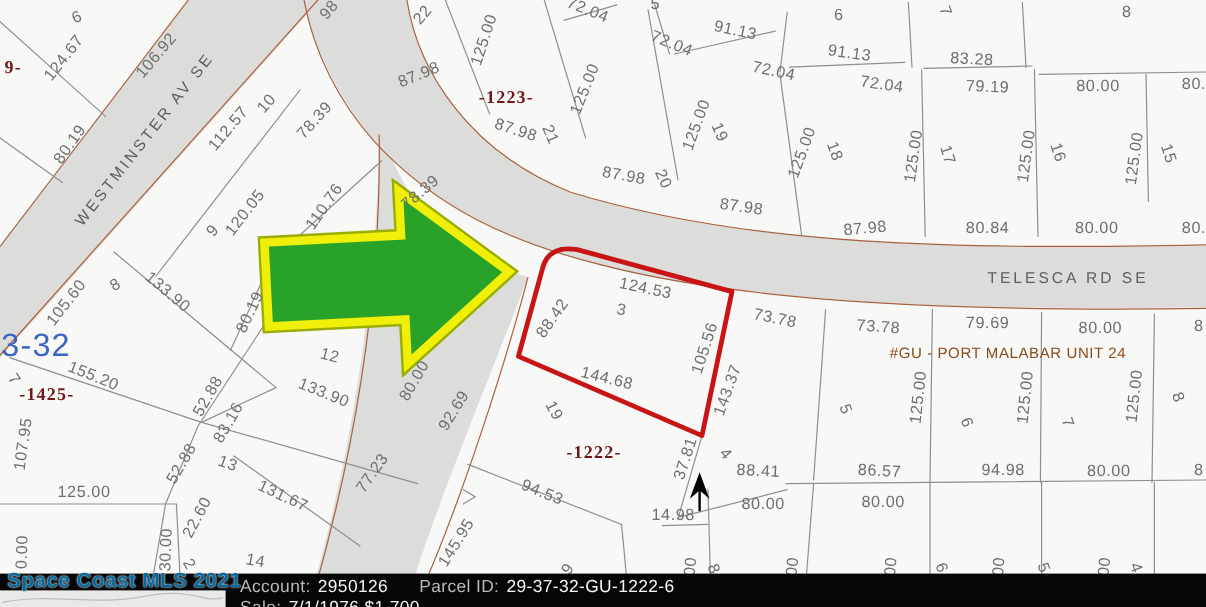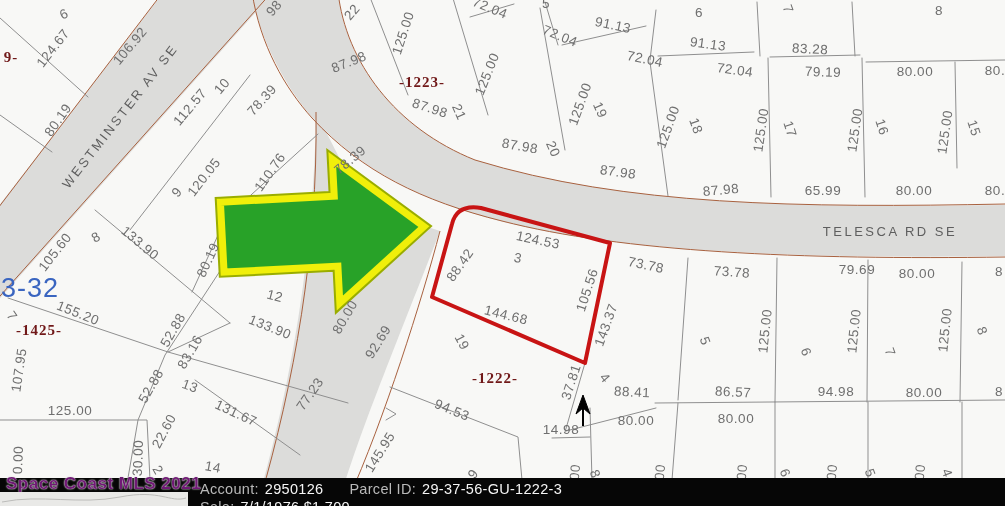--- a/index.html
+++ b/index.html
@@ -13,21 +13,21 @@
   .lbl.street{color:#5e5e5e;font-size:13px;letter-spacing:2.5px;}
   .lbl.block{color:#701818;font-weight:bold;font-family:"Liberation Serif",serif;
              font-size:15px;letter-spacing:1px;}
   .lbl.blue{color:#3a65c0;font-size:27px;letter-spacing:1px;}
   .lbl.unit{color:#8a4a1a;font-size:12.5px;letter-spacing:.5px;}
   #footer-bar{position:absolute;left:0;top:478px;width:1005px;height:28px;
               background:#060606;}
   #footer-notch{position:absolute;left:0;top:492px;width:188px;height:14px;
                 background:#e9e9e7;overflow:hidden;}
   #watermark{position:absolute;left:6px;top:474px;font-size:17px;font-weight:bold;
-             color:#701a75;text-shadow:0 0 2px #d8d8d8, 0 0 1px #eeeeee;
+             color:#0369a1;text-shadow:0 0 2px #d8d8d8, 0 0 1px #eeeeee;
              letter-spacing:.5px;z-index:6;}
   .bar-row{position:absolute;color:#ffffff;font-size:14.5px;letter-spacing:.3px;z-index:5;}
   #bar-row1{left:200px;top:481px;}
   #bar-row2{left:200px;top:499px;}
   .bar-label{color:#b9b9b9;margin-right:6px;}
   .bar-value{color:#f5f5f5;margin-right:26px;}
 </style>
 </head>
 <body>
 
@@ -154,35 +154,36 @@
       <span class="lbl dim" style="left: 995px; top: 70px; transform: translate(-50%, -50%) rotate(0deg);">80.</span>
       <span class="lbl dim" style="left: 668px; top: 127px; transform: translate(-50%, -50%) rotate(-70deg);">125.00</span>
       <span class="lbl lot" style="left: 696px; top: 126px; transform: translate(-50%, -50%) rotate(70deg);">18</span>
       <span class="lbl dim" style="left: 761px; top: 130px; transform: translate(-50%, -50%) rotate(-82deg);">125.00</span>
       <span class="lbl lot" style="left: 790px; top: 129px; transform: translate(-50%, -50%) rotate(72deg);">17</span>
       <span class="lbl dim" style="left: 855px; top: 130px; transform: translate(-50%, -50%) rotate(-82deg);">125.00</span>
       <span class="lbl lot" style="left: 882px; top: 127px; transform: translate(-50%, -50%) rotate(72deg);">16</span>
       <span class="lbl dim" style="left: 945px; top: 132px; transform: translate(-50%, -50%) rotate(-82deg);">125.00</span>
       <span class="lbl lot" style="left: 974px; top: 128px; transform: translate(-50%, -50%) rotate(72deg);">15</span>
       <span class="lbl dim" style="left: 721px; top: 190px; transform: translate(-50%, -50%) rotate(-5deg);">87.98</span>
-      <span class="lbl dim" style="left: 823px; top: 190px; transform: translate(-50%, -50%) rotate(0deg);">65.99</span>
+      <span class="lbl dim" style="left: 823px; top: 190px; transform: translate(-50%, -50%) rotate(0deg);">80.84</span>
       <span class="lbl dim" style="left: 914px; top: 190px; transform: translate(-50%, -50%) rotate(0deg);">80.00</span>
       <span class="lbl dim" style="left: 995px; top: 190px; transform: translate(-50%, -50%) rotate(0deg);">80.</span>
       <span class="lbl street" style="left: 890px; top: 231px; transform: translate(-50%, -50%) rotate(0deg);">TELESCA RD SE</span>
       <span class="lbl dim" style="left: 538px; top: 240px; transform: translate(-50%, -50%) rotate(12deg);">124.53</span>
       <span class="lbl lot" style="left: 518px; top: 258px; transform: translate(-50%, -50%) rotate(10deg);">3</span>
       <span class="lbl dim" style="left: 460px; top: 265px; transform: translate(-50%, -50%) rotate(-55deg);">88.42</span>
       <span class="lbl dim" style="left: 506px; top: 315px; transform: translate(-50%, -50%) rotate(14deg);">144.68</span>
       <span class="lbl dim" style="left: 587px; top: 290px; transform: translate(-50%, -50%) rotate(-72deg);">105.56</span>
       <span class="lbl dim" style="left: 606px; top: 325px; transform: translate(-50%, -50%) rotate(-70deg);">143.37</span>
       <span class="lbl dim" style="left: 646px; top: 265px; transform: translate(-50%, -50%) rotate(12deg);">73.78</span>
       <span class="lbl dim" style="left: 732px; top: 272px; transform: translate(-50%, -50%) rotate(4deg);">73.78</span>
-      <span class="lbl dim" style="left: 823px; top: 269px; transform: translate(-50%, -50%) rotate(0deg); margin-left: 34px;">79.69</span>
+      <span class="lbl dim" style="left: 823px; top: 269px; transform: translate(-50%, -50%) rotate(0deg);">79.69</span>
       <span class="lbl dim" style="left: 917px; top: 273px; transform: translate(-50%, -50%) rotate(0deg);">80.00</span>
       <span class="lbl dim" style="left: 999px; top: 271px; transform: translate(-50%, -50%) rotate(0deg);">8</span>
+      <span class="lbl unit" style="left: 840px; top: 294px; transform: translate(-50%, -50%) rotate(0deg);">#GU - PORT MALABAR UNIT 24</span>
       <span class="lbl dim" style="left: 765px; top: 331px; transform: translate(-50%, -50%) rotate(-84deg);">125.00</span>
       <span class="lbl lot" style="left: 705px; top: 341px; transform: translate(-50%, -50%) rotate(70deg);">5</span>
       <span class="lbl dim" style="left: 854px; top: 331px; transform: translate(-50%, -50%) rotate(-84deg);">125.00</span>
       <span class="lbl lot" style="left: 806px; top: 352px; transform: translate(-50%, -50%) rotate(70deg);">6</span>
       <span class="lbl dim" style="left: 945px; top: 330px; transform: translate(-50%, -50%) rotate(-84deg);">125.00</span>
       <span class="lbl lot" style="left: 890px; top: 352px; transform: translate(-50%, -50%) rotate(70deg);">7</span>
       <span class="lbl lot" style="left: 982px; top: 331px; transform: translate(-50%, -50%) rotate(70deg);">8</span>
       <span class="lbl dim" style="left: 733px; top: 392px; transform: translate(-50%, -50%) rotate(3deg);">86.57</span>
       <span class="lbl dim" style="left: 836px; top: 391px; transform: translate(-50%, -50%) rotate(0deg);">94.98</span>
       <span class="lbl dim" style="left: 924px; top: 392px; transform: translate(-50%, -50%) rotate(0deg);">80.00</span>
@@ -235,18 +236,18 @@
     </div>
 
   <div id="footer-bar"></div>
   <div id="footer-notch">
     <svg width="188" height="14">
         <path d="M 2,10 C 40,2 80,13 120,5 S 170,11 186,6" stroke="#bcbcba" fill="none" stroke-width="1"></path>
       </svg>
   </div>
   <div id="watermark">Space Coast MLS 2021</div>
   <div id="bar-row1" class="bar-row">
-    <span class="bar-label">Account:</span><span class="bar-value">2950126</span><span class="bar-label">Parcel ID:</span><span class="bar-value">29-37-56-GU-1222-3</span>
+    <span class="bar-label">Account:</span><span class="bar-value">2950126</span><span class="bar-label">Parcel ID:</span><span class="bar-value">29-37-32-GU-1222-6</span>
   </div>
   <div id="bar-row2" class="bar-row">
     <span class="bar-label">Sale:</span><span class="bar-value">7/1/1976 $1,700</span>
   </div>
 </div>
 
 </body></html>

